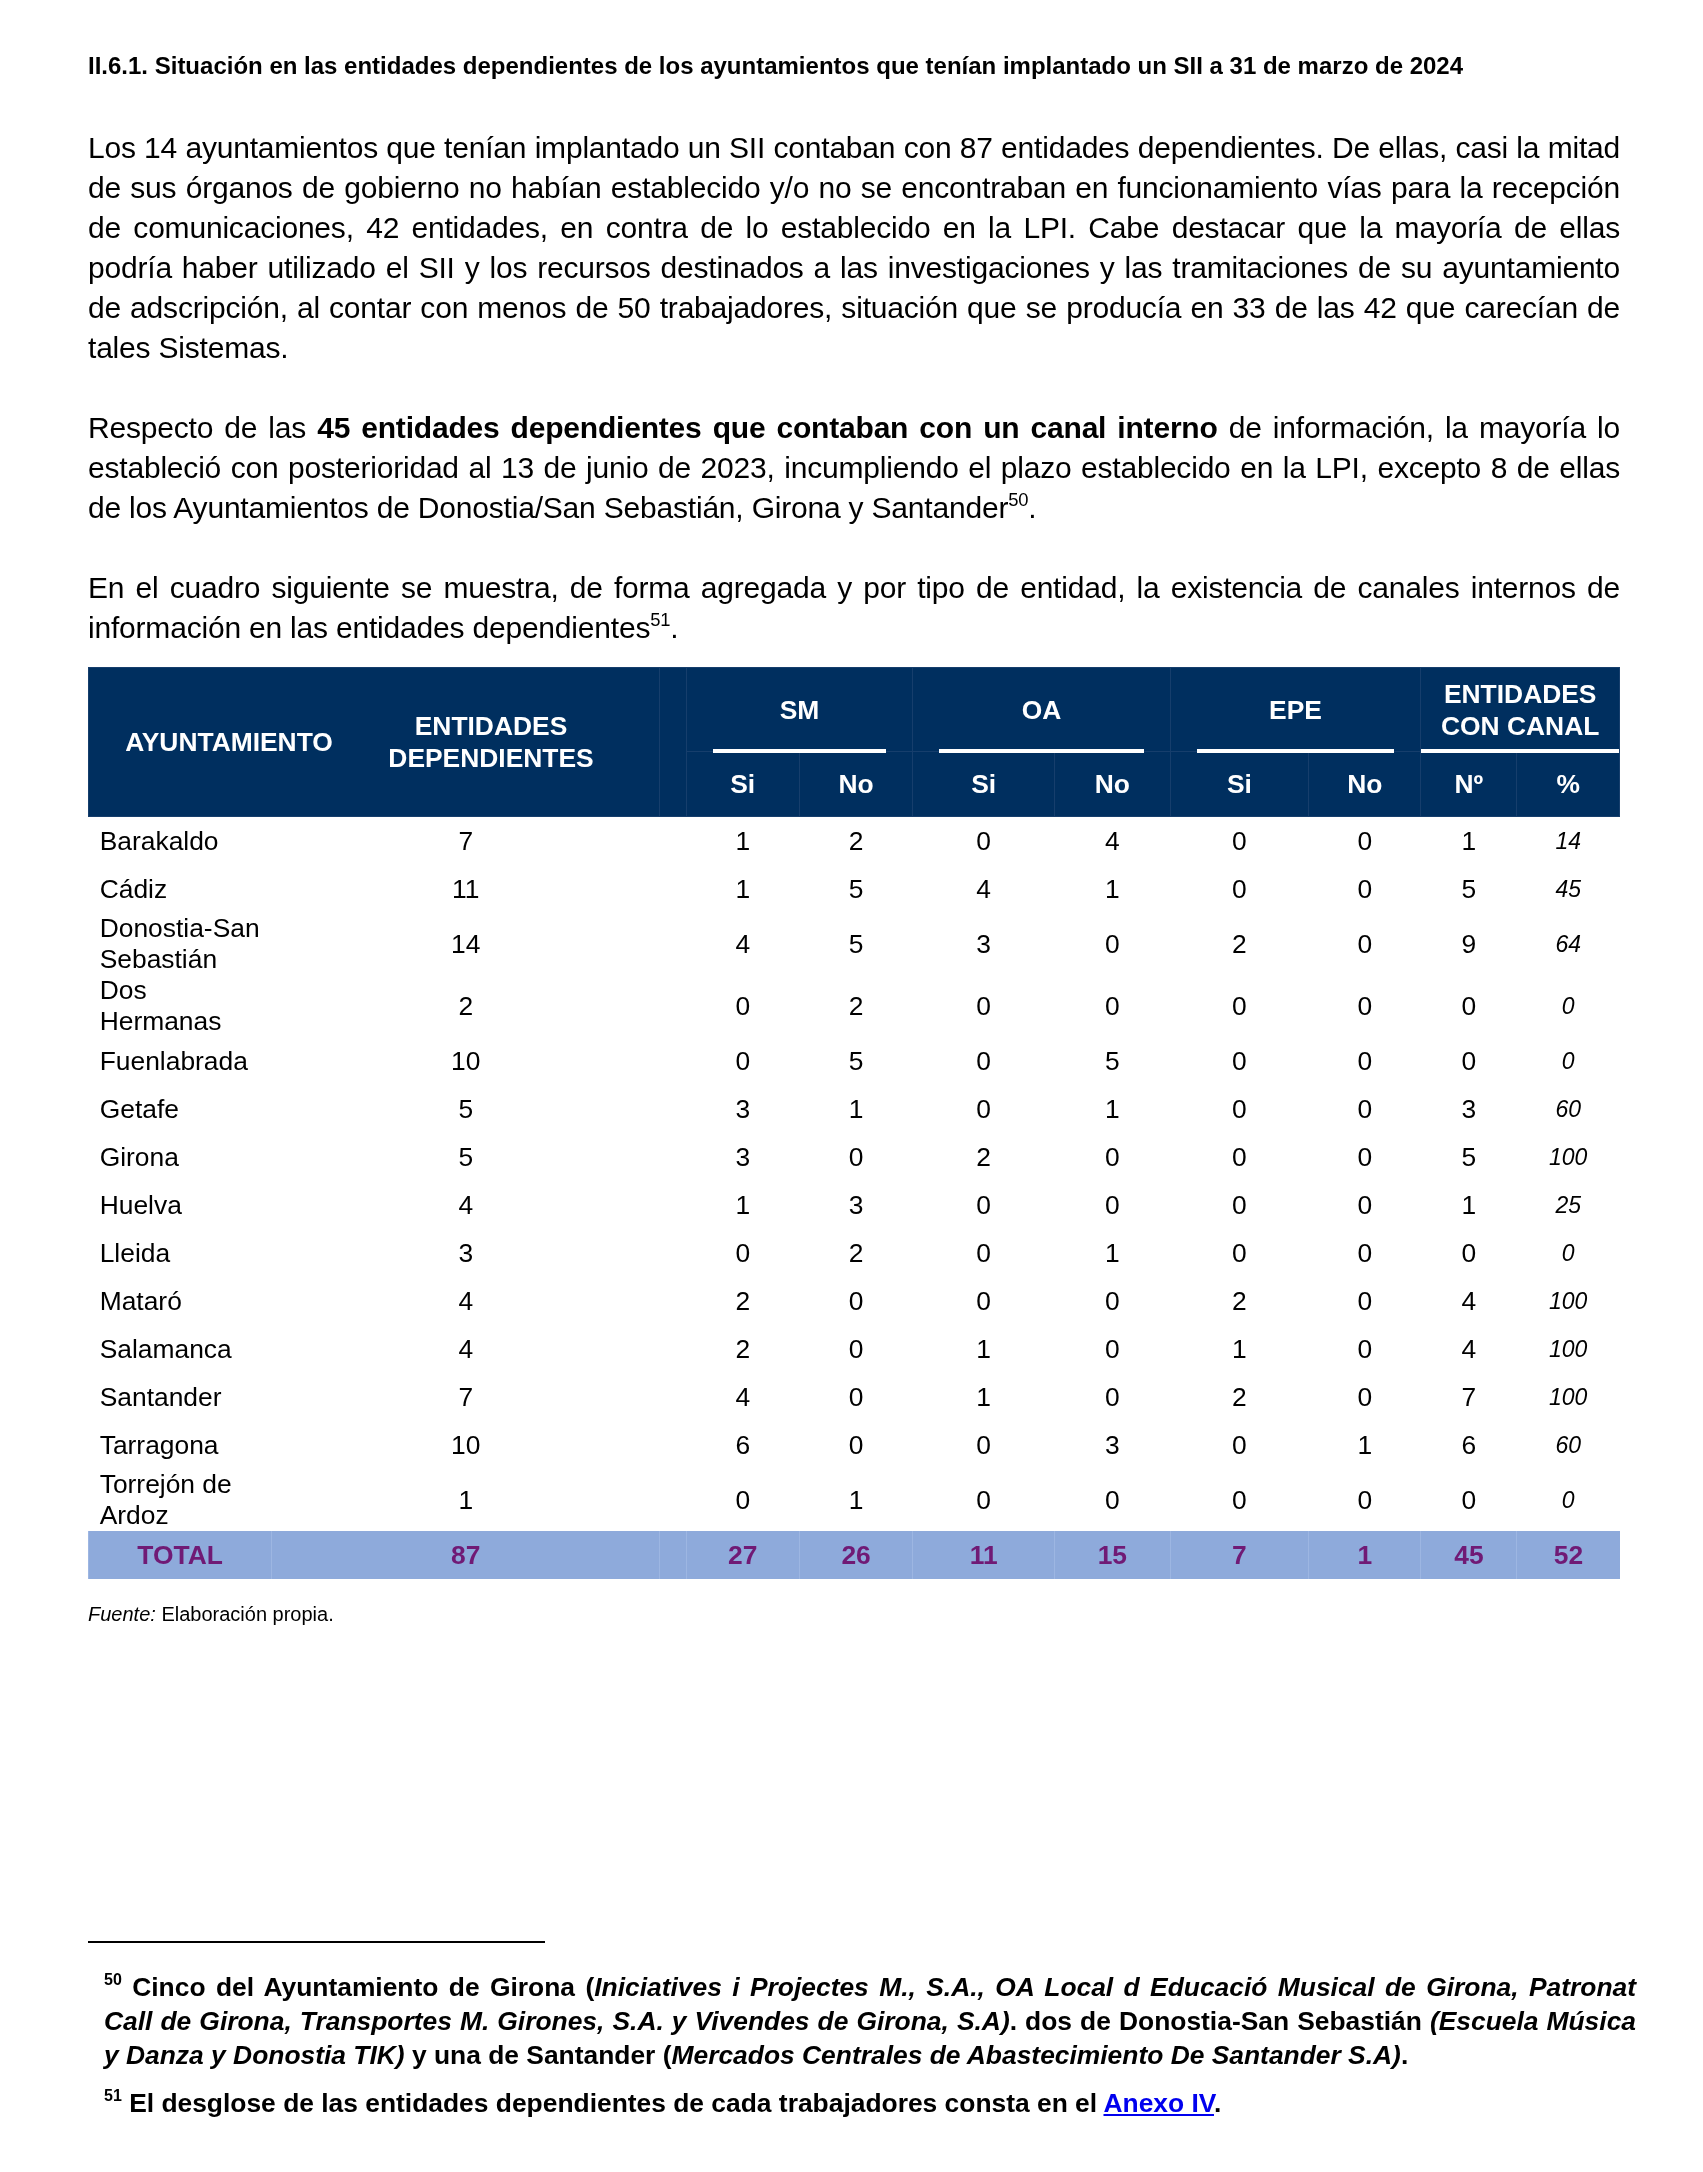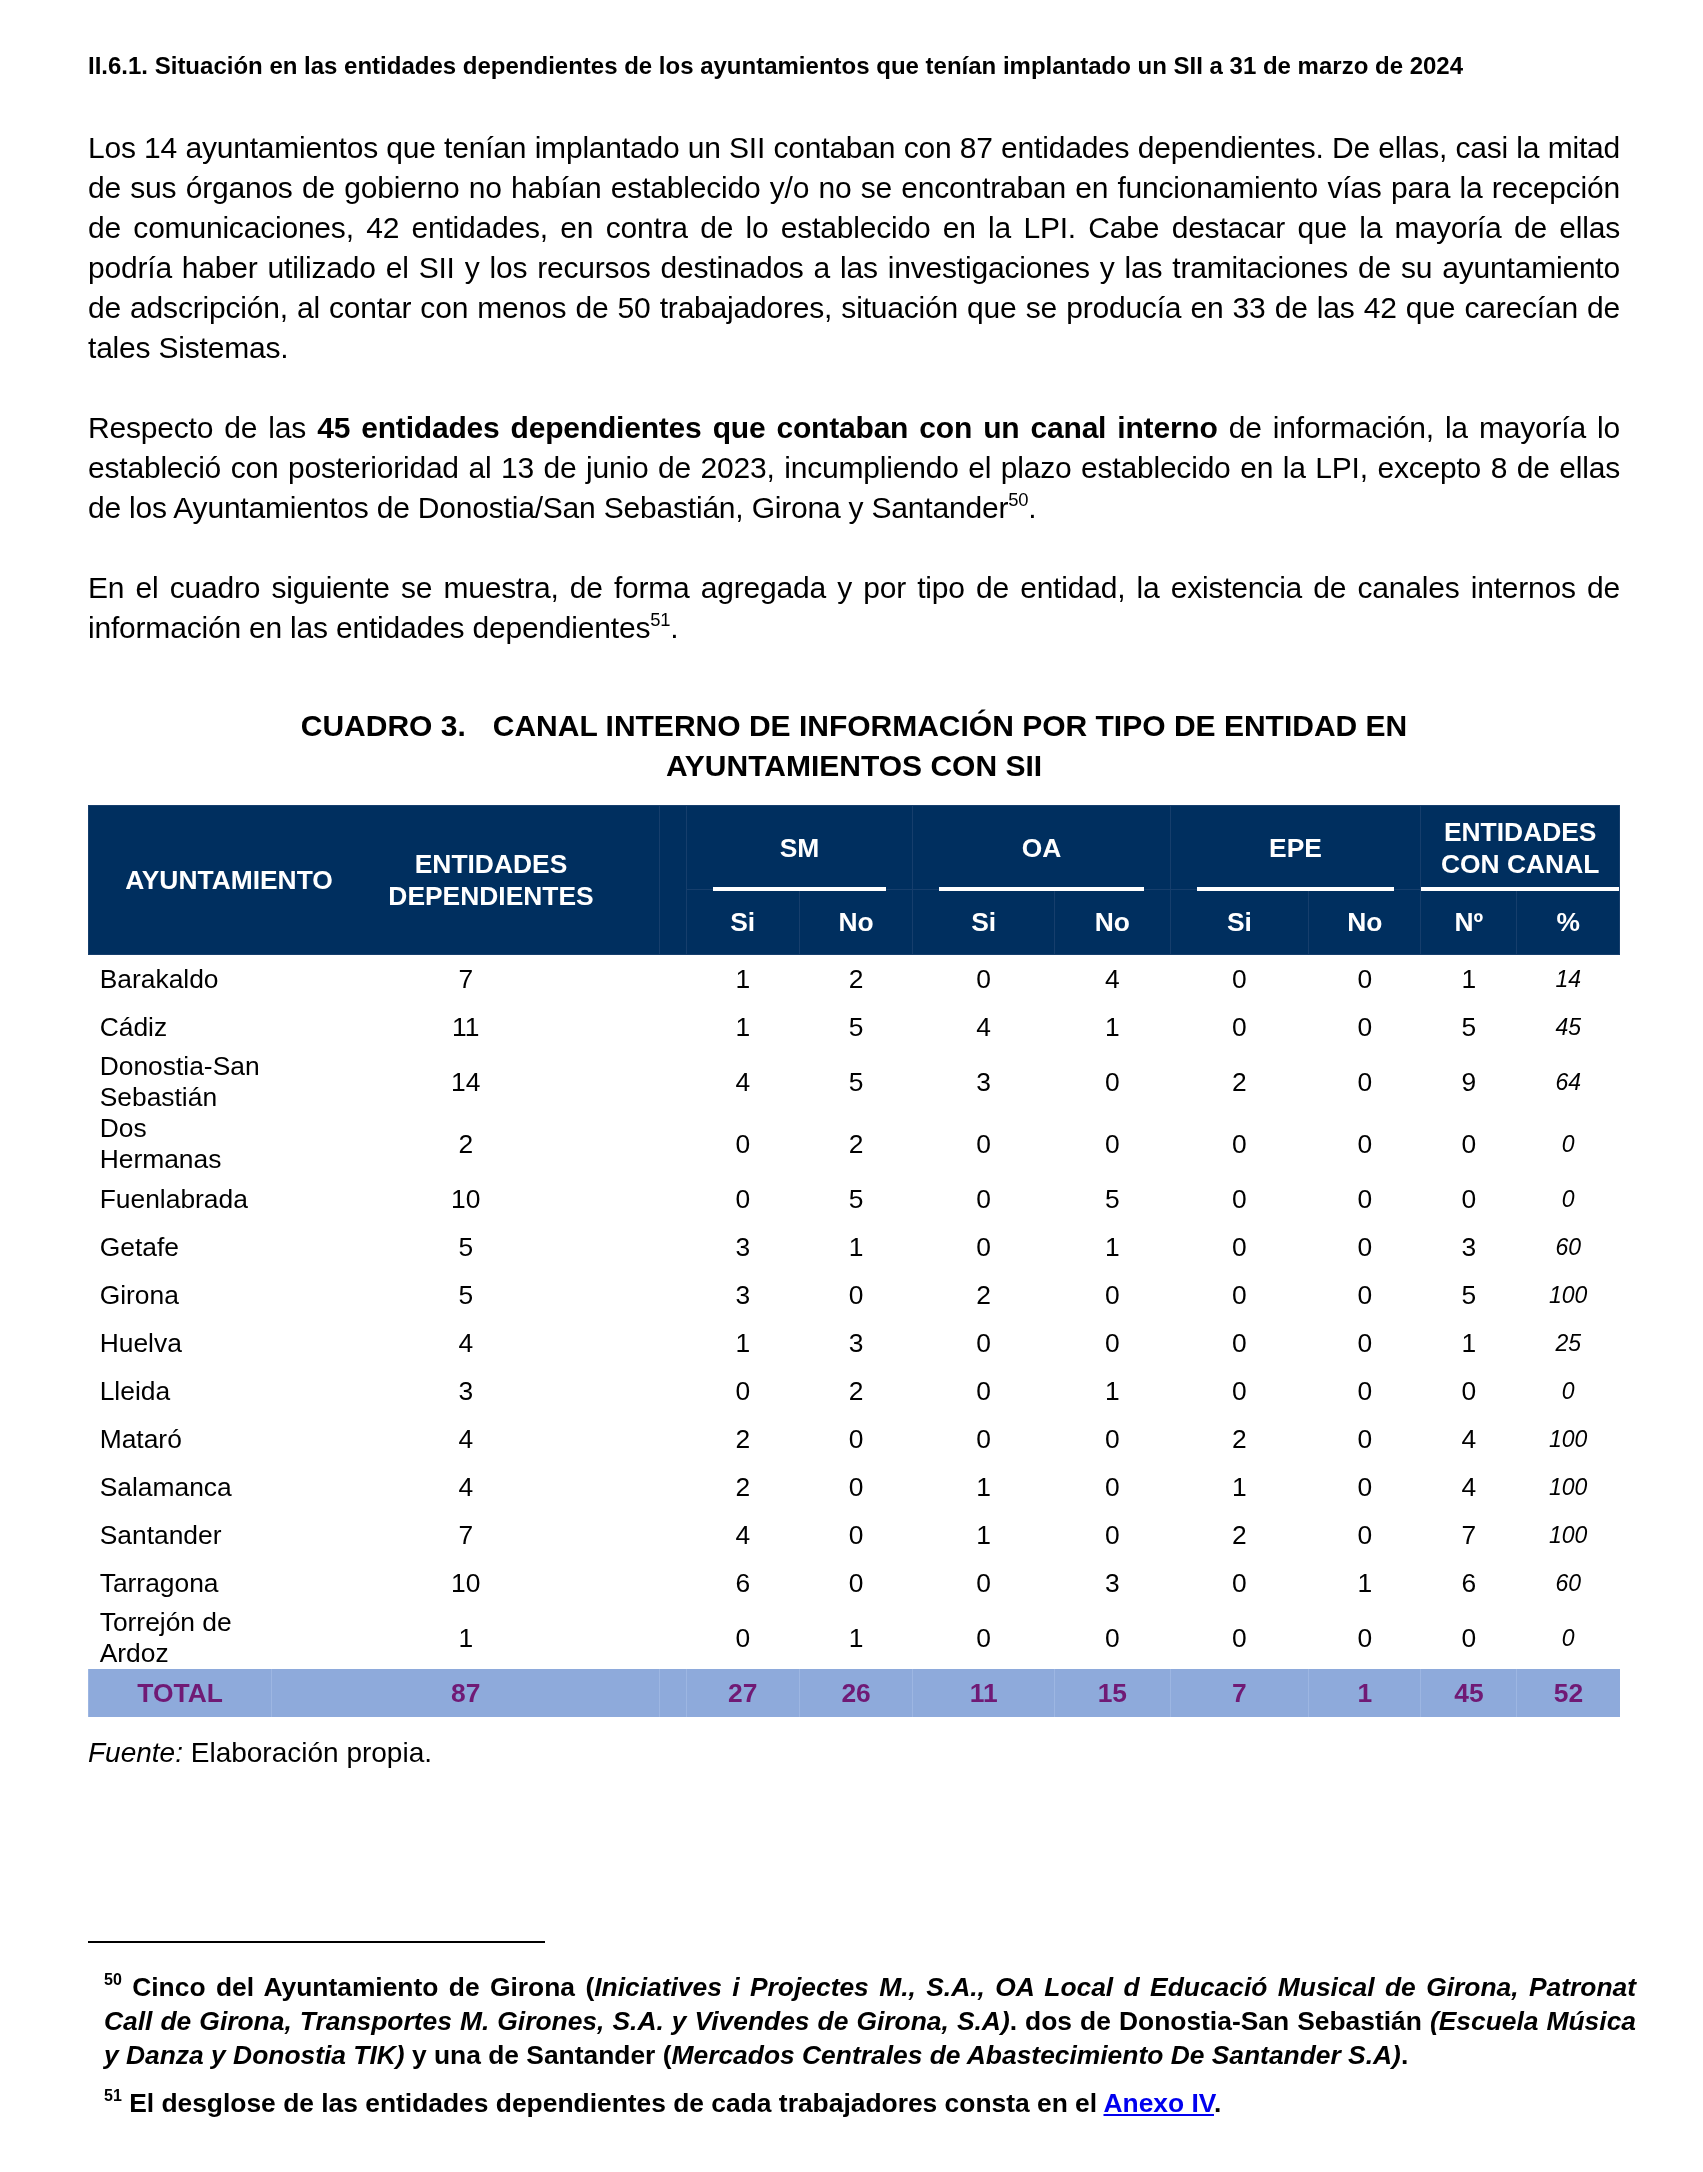--- a/index.html
+++ b/index.html
@@ -43,21 +43,21 @@
   table.cuadro tbody td {
     height: 48px; padding: 0; text-align: center; font-size: 26.4px;
   }
   table.cuadro tbody td.name { text-align: left; padding-left: 11.2px; }
   table.cuadro tbody td.pct { font-style: italic; font-size: 23px; }
   tr.total td {
     background: #8eaadb; color: #701a75; font-weight: bold; height: 48px !important;
     border-left: 0.8px solid #9db6e2;
   }
   tr.total td.pct { font-style: normal !important; font-size: 26.4px !important; }
-  .fuente { font-size: 28px; line-height: 35px; margin-top: 17.6px; }
+  .fuente { font-size: 20px; line-height: 35px; margin-top: 17.6px; }
   .fuente i { font-style: italic; }
 
   .fn-rule { position: absolute; left: 88px; top: 1941px; width: 457px; height: 2.4px; background: #000; }
   .footnotes { position: absolute; left: 104px; top: 1970px; width: 1532px; font-size: 26.4px; line-height: 34px; font-weight: bold; }
   .footnotes p { margin: 0; text-align: justify; }
   .footnotes p + p { margin-top: 14.4px; }
   .footnotes sup { font-size: 16px; vertical-align: 11.2px; }
   .footnotes i { font-style: italic; }
   a.link { color: #0000ee; text-decoration: underline; }
 </style>
@@ -66,24 +66,20 @@
 
 <div class="page">
   <h2 class="heading">II.6.1. Situación en las entidades dependientes de los ayuntamientos que tenían implantado un SII a 31 de marzo de 2024</h2>
   <div class="gap1"></div>
   <p class="body">Los 14 ayuntamientos que tenían implantado un SII contaban con 87 entidades dependientes. De ellas, casi la mitad de sus órganos de gobierno no habían establecido y/o no se encontraban en funcionamiento vías para la recepción de comunicaciones, 42 entidades, en contra de lo establecido en la LPI. Cabe destacar que la mayoría de ellas podría haber utilizado el SII y los recursos destinados a las investigaciones y las tramitaciones de su ayuntamiento de adscripción, al contar con menos de 50 trabajadores, situación que se producía en 33 de las 42 que carecían de tales Sistemas.</p>
   <div class="gap2"></div>
   <p class="body"><span>Respecto de las </span><b>45 entidades dependientes que contaban con un canal interno</b><span> de información, la mayoría lo estableció con posterioridad al 13 de junio de 2023, incumpliendo el plazo establecido en la LPI, excepto 8 de ellas de los Ayuntamientos de Donostia/San Sebastián, Girona y Santander</span><sup>50</sup><span>.</span></p>
   <div class="gap2"></div>
   <p class="body"><span>En el cuadro siguiente se muestra, de forma agregada y por tipo de entidad, la existencia de canales internos de información en las entidades dependientes</span><sup>51</sup><span>.</span></p>
 
-  <div class="caption">
-    <span class="num">CUADRO 3.</span><span>CANAL INTERNO DE INFORMACIÓN POR TIPO DE ENTIDAD EN</span><br>
-    <span>AYUNTAMIENTOS CON SII</span>
-  </div>
 
   <table class="cuadro">
     <colgroup>
       <col style="width:168px">
         <col style="width:84px">
         <col style="width:272px">
         <col style="width:24px">
       <col style="width:104px">
         <col style="width:104px">
       <col style="width:24px">

